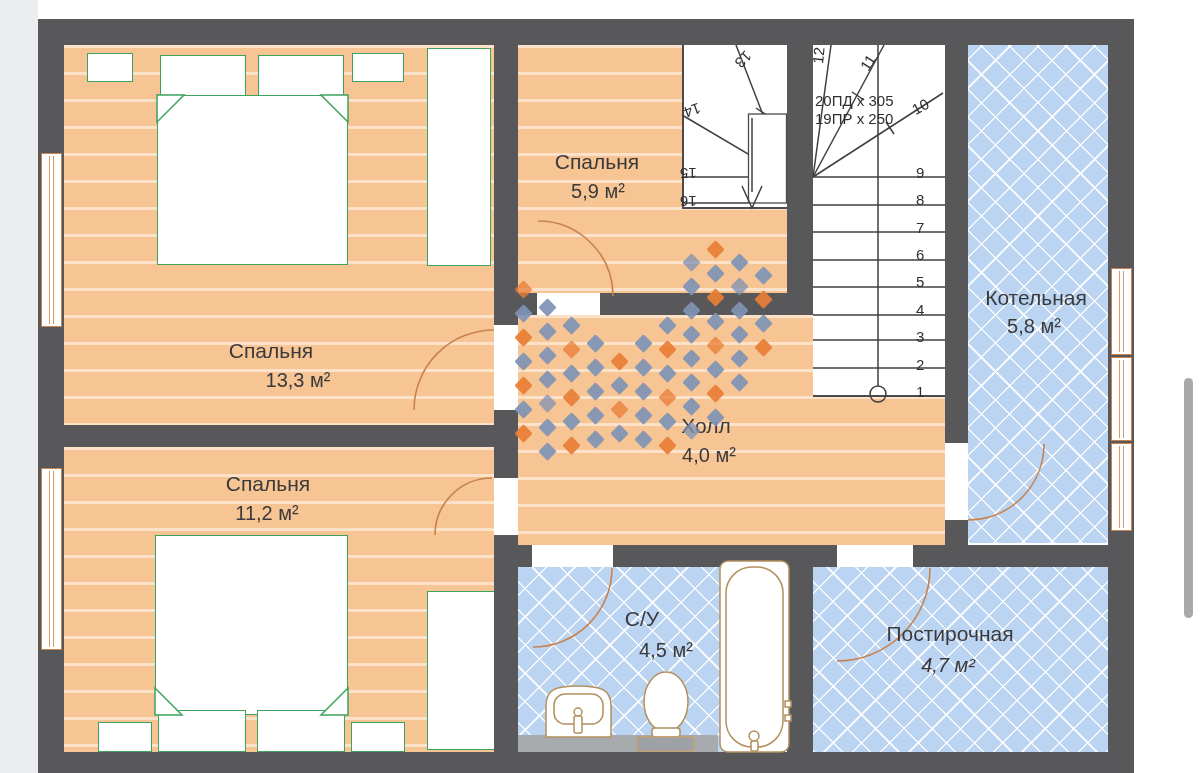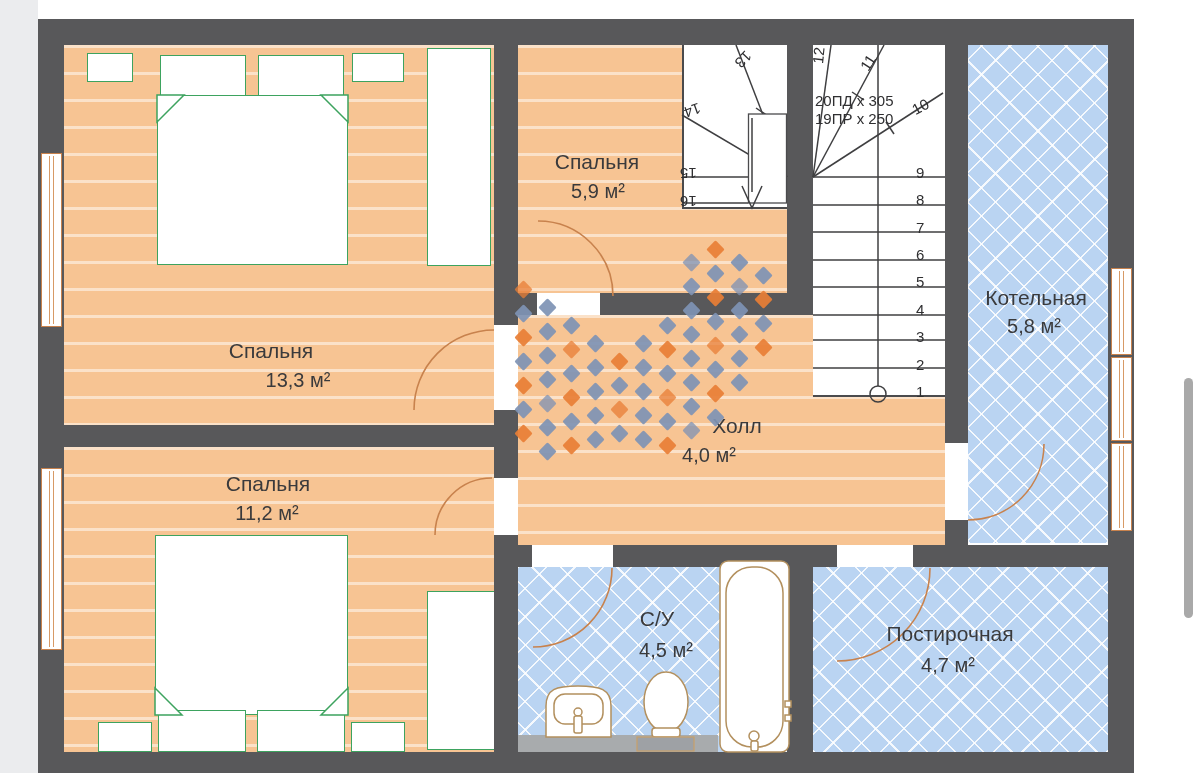--- a/index.html
+++ b/index.html
@@ -180,28 +180,28 @@
       <span class="snum" style="left: 680px; top: 166px; transform: rotate(180deg);">15</span>
       <span class="snum" style="left: 680px; top: 194px; transform: rotate(180deg);">16</span>
     </div>
 
   <div class="rlabel" style="left:271px;top:339px;">Спальня</div>
   <div class="rlabel rarea" style="left:270px;top:368px;margin-left:28px;">13,3 м²</div>
   <div class="rlabel" style="left:268px;top:472px;">Спальня</div>
   <div class="rlabel rarea" style="left:267px;top:501px;">11,2 м²</div>
   <div class="rlabel" style="left:597px;top:150px;">Спальня</div>
   <div class="rlabel rarea" style="left:598px;top:179px;">5,9 м²</div>
-  <div class="rlabel" style="left:706px;top:414px;margin-left:31px;">Холл</div>
+  <div class="rlabel" style="left:706px;top:414px;">Холл</div>
   <div class="rlabel rarea" style="left:709px;top:443px;">4,0 м²</div>
   <div class="rlabel" style="left:1036px;top:286px;">Котельная</div>
   <div class="rlabel rarea" style="left:1034px;top:314px;">5,8 м²</div>
-  <div class="rlabel" style="left:657px;top:607px;">С/У</div>
+  <div class="rlabel" style="left:642px;top:607px;">С/У</div>
   <div class="rlabel rarea" style="left:666px;top:638px;">4,5 м²</div>
   <div class="rlabel" style="left:950px;top:622px;">Постирочная</div>
-  <div class="rlabel rarea" style="left:948px;top:653px;">4,7 м²</div>
+  <div class="rlabel rarea" style="left:948px;top:653px;font-style:italic;">4,7 м²</div>
 
   <div id="logo-tiles">
       <div class="wm-tile" style="left: 517px; top: 283px; background: rgb(232, 126, 53); opacity: 0.75;"></div>
       <div class="wm-tile" style="left: 517px; top: 307px; background: rgb(126, 146, 180);"></div>
       <div class="wm-tile" style="left: 517px; top: 331px; background: rgb(232, 126, 53);"></div>
       <div class="wm-tile" style="left: 517px; top: 355px; background: rgb(126, 146, 180);"></div>
       <div class="wm-tile" style="left: 517px; top: 379px; background: rgb(232, 126, 53);"></div>
       <div class="wm-tile" style="left: 517px; top: 403px; background: rgb(126, 146, 180);"></div>
       <div class="wm-tile" style="left: 517px; top: 427px; background: rgb(232, 126, 53);"></div>
       <div class="wm-tile" style="left: 541px; top: 301px; background: rgb(126, 146, 180);"></div>

